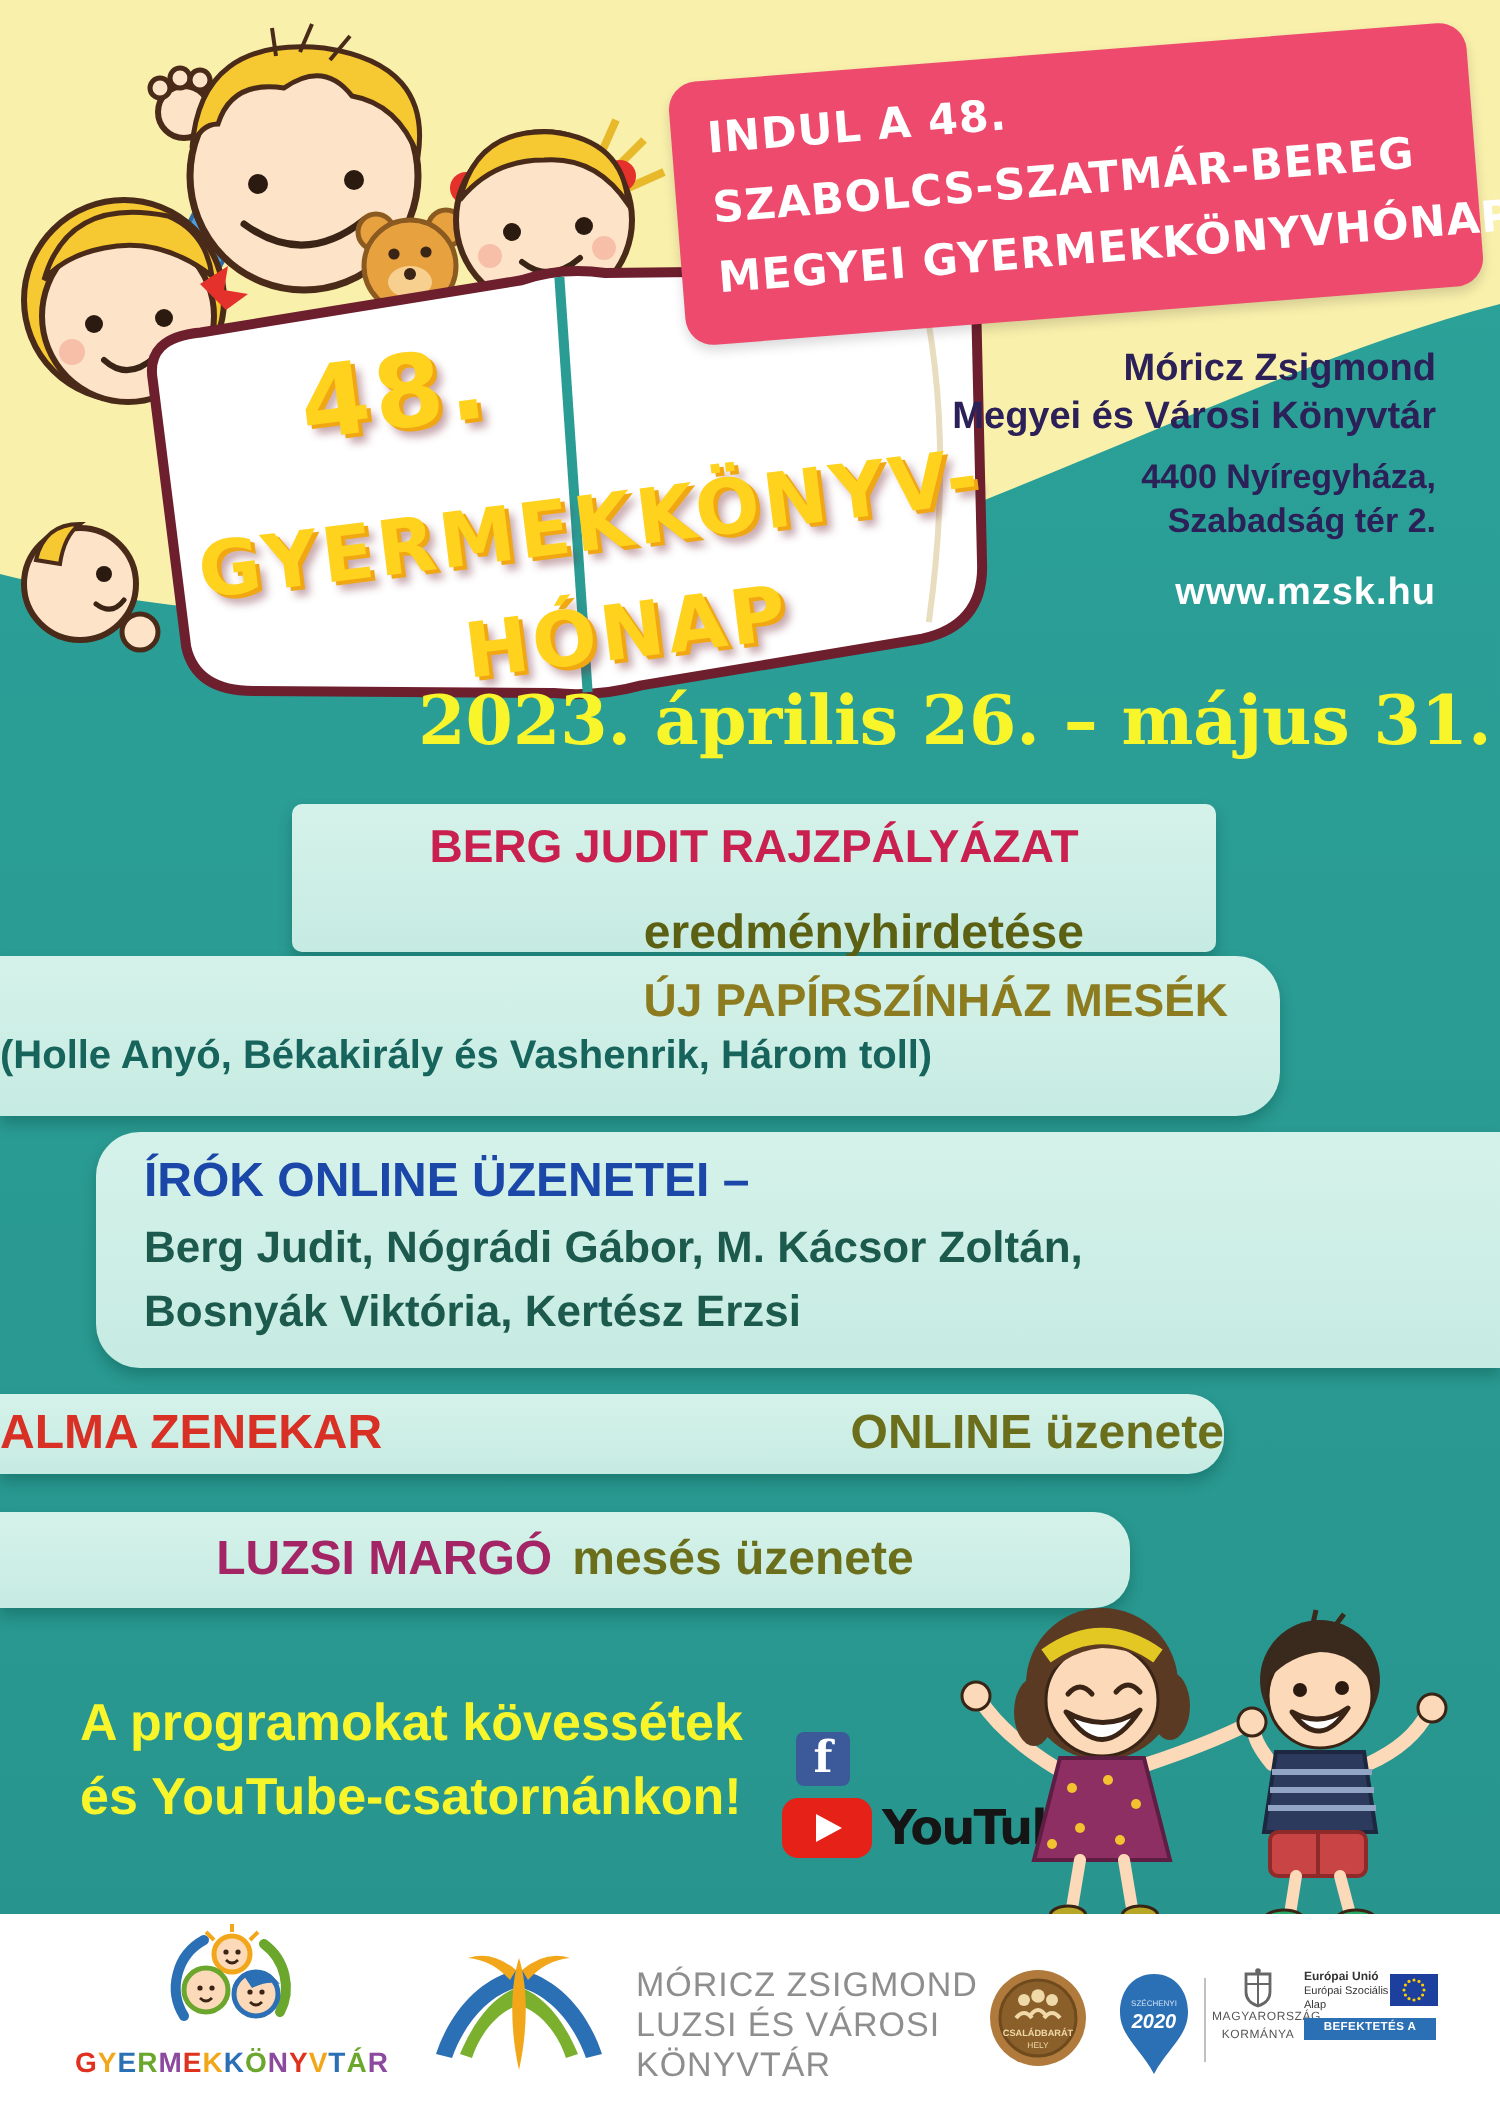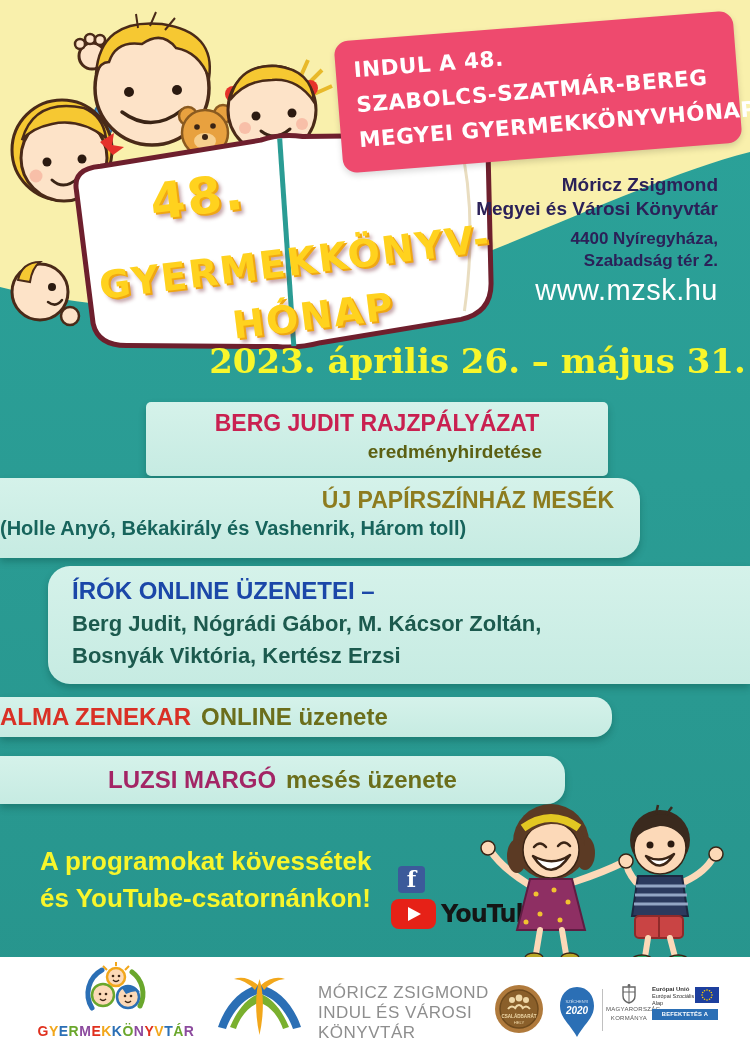--- a/index.html
+++ b/index.html
@@ -21,21 +21,21 @@
     background:#ee4a6e; border-radius:14px; transform:rotate(-4.5deg);
     padding:12px 0 0 18px; box-shadow:0 3px 6px rgba(0,0,0,.15);
   }
   .banner .bl { color:#fff; font-weight:bold; font-size:21.5px; line-height:35px; letter-spacing:.5px;
     font-family:"DejaVu Sans", sans-serif; white-space:nowrap; }
 
   
   .contact { position:absolute; top:173px; right:32px; width:260px; text-align:right; color:#2b2158; }
   .contact .c1 { font-weight:bold; font-size:19px; line-height:24px; }
   .contact .c2 { font-weight:bold; font-size:17px; line-height:22px; }
-  .contact .web { color:#ffffff; font-weight:normal; font-size:29px; margin-top:2px; letter-spacing:.5px; }
+  .contact .web { color:#ffffff; font-weight:bold; font-size:19px; margin-top:14px; letter-spacing:.5px; }
   .contact .gap { height:7px; }
 
   
   .book-title-line {
     position:absolute; color:#ffd21e; font-weight:bold; font-family:"DejaVu Sans", sans-serif;
     text-shadow:2px 2px 0 #f0a713, 4px 5px 4px rgba(110,31,45,.4);
     transform:rotate(-7deg); white-space:nowrap; letter-spacing:2px;
   }
   .bt1 { left:150px; top:168px; font-size:50px; }
   .bt2 { left:98px;  top:240px; font-size:38px; }
@@ -48,26 +48,26 @@
     white-space:nowrap;
   }
 
   
   .band { position:absolute; background:#cbeee7; box-shadow:0 4px 7px rgba(0,60,50,.30);
     background:linear-gradient(180deg,#d5f2ea 0%, #c6ebe2 100%); }
   .band1 { left:146px; top:402px; width:462px; height:74px; border-radius:5px; }
   .band2 { left:0; top:478px; width:640px; height:80px; border-radius:0 22px 22px 0; }
   .band3 { left:48px; top:566px; width:702px; height:118px; border-radius:22px 0 0 22px; padding-left:24px; }
   .band4 { left:0; top:697px; width:612px; height:40px; border-radius:0 18px 18px 0;
-    display:flex; align-items:center; justify-content:flex-start; }
+    display:flex; align-items:center; justify-content:space-between; }
   .band5 { left:0; top:756px; width:565px; height:48px; border-radius:0 18px 18px 0;
     display:flex; align-items:center; justify-content:center; }
   .band .t { font-weight:bold; white-space:nowrap; }
   .b1-title { color:#c92050; font-size:23px; text-align:center; margin-top:8px; }
-  .b1-sub   { color:#5c6013; font-size:19px; text-align:right; padding-right:66px; margin-top:4px; }
+  .b1-sub   { color:#5c6013; font-size:24px; text-align:right; padding-right:66px; margin-top:16px; }
   .b2-title { color:#8d7c1f; font-size:23px; text-align:right; padding-right:26px; margin-top:9px; }
   .b2-sub   { color:#17645c; font-size:20px; text-align:left; margin-top:3px; }
   .b3-title { color:#1b47a8; font-size:24px; margin-top:11px; }
   .b3-sub   { color:#1c5a4e; font-size:22px; margin-top:6px; }
   .b4-title { color:#d93025; font-size:24px; }
   .b5-title { color:#a32565; font-size:24px; }
   .b-olive  { color:#6b6e1b; font-size:24px; margin-left:10px; }
 
   
   .follow { position:absolute; left:40px; top:843px; color:#f8f62b; font-weight:bold;
@@ -309,21 +309,21 @@
       <path d="M18,54 C26,35 36,25 46,21 L46,30 C36,34 28,44 24,56 Z" fill="#7ab02e"></path>
       <path d="M89,54 C81,30 65,16 49,12 L49,21 C63,25 75,39 81,56 Z" fill="#2b6fb5"></path>
       <path d="M77,54 C69,35 59,25 49,21 L49,30 C59,34 67,44 71,56 Z" fill="#7ab02e"></path>
       <path d="M47.5,6 C43,20 43,42 47.5,62 C52,42 52,20 47.5,6 Z" fill="#f2a71b"></path>
       <path d="M46,12 Q34,2 22,6 Q34,7 43,17 Z" fill="#f2a71b"></path>
       <path d="M49,12 Q61,2 73,6 Q61,7 52,17 Z" fill="#f2a71b"></path>
     </svg>
 
     <div class="mk-text">
       <div>MÓRICZ ZSIGMOND</div>
-      <div>INDUL ÉS VÁROSI</div>
+      <div>LUZSI ÉS VÁROSI</div>
       <div>KÖNYVTÁR</div>
     </div>
 
     <svg class="abs" style="left:494px; top:26px;" width="50" height="52" viewBox="0 0 50 52">
       <circle cx="25" cy="26" r="24" fill="#b07a3c"></circle>
       <circle cx="25" cy="26" r="19" fill="#8a5f2a" stroke="#6e4a1d" stroke-width="1.5"></circle>
       <circle cx="18" cy="17" r="3" fill="#f0d9a8"></circle>
         <circle cx="25" cy="15" r="3.4" fill="#f0d9a8"></circle>
       <circle cx="32" cy="17" r="3" fill="#f0d9a8"></circle>
       <path d="M14,26 Q18,21 22,26 M21,25 Q25,19 29,25 M28,26 Q32,21 36,26" stroke="#f0d9a8" stroke-width="2" fill="none"></path>

